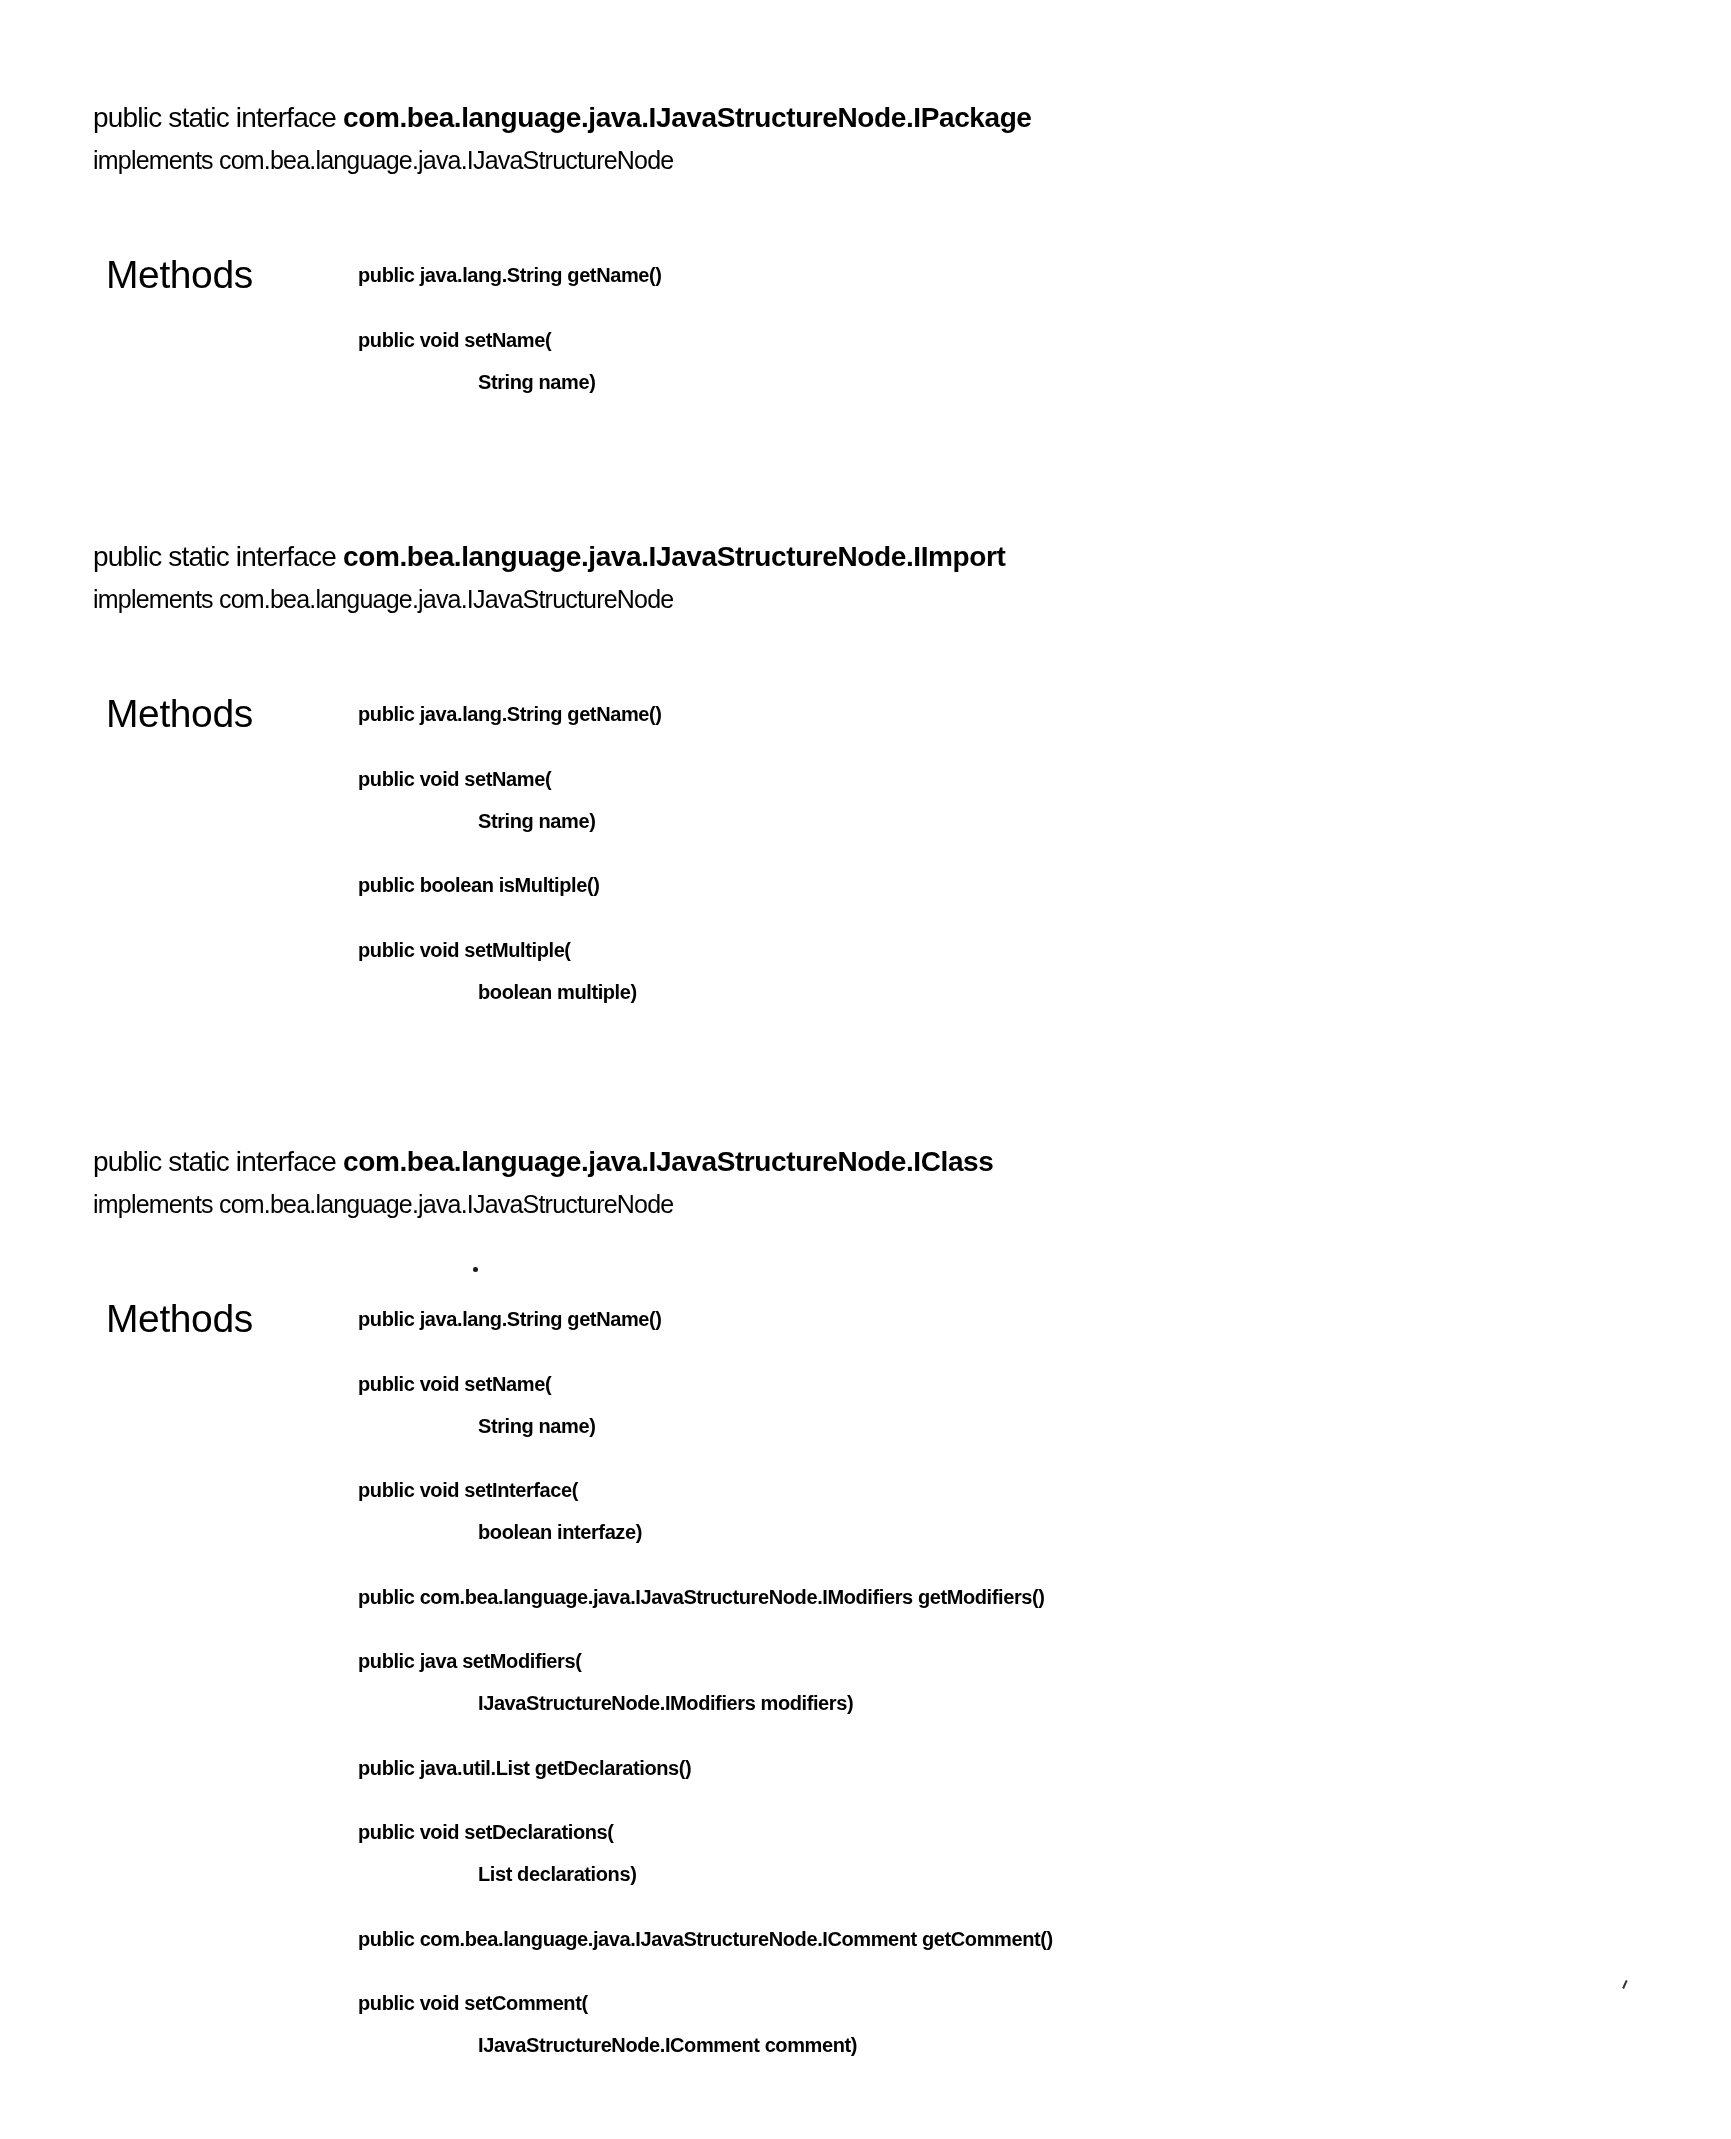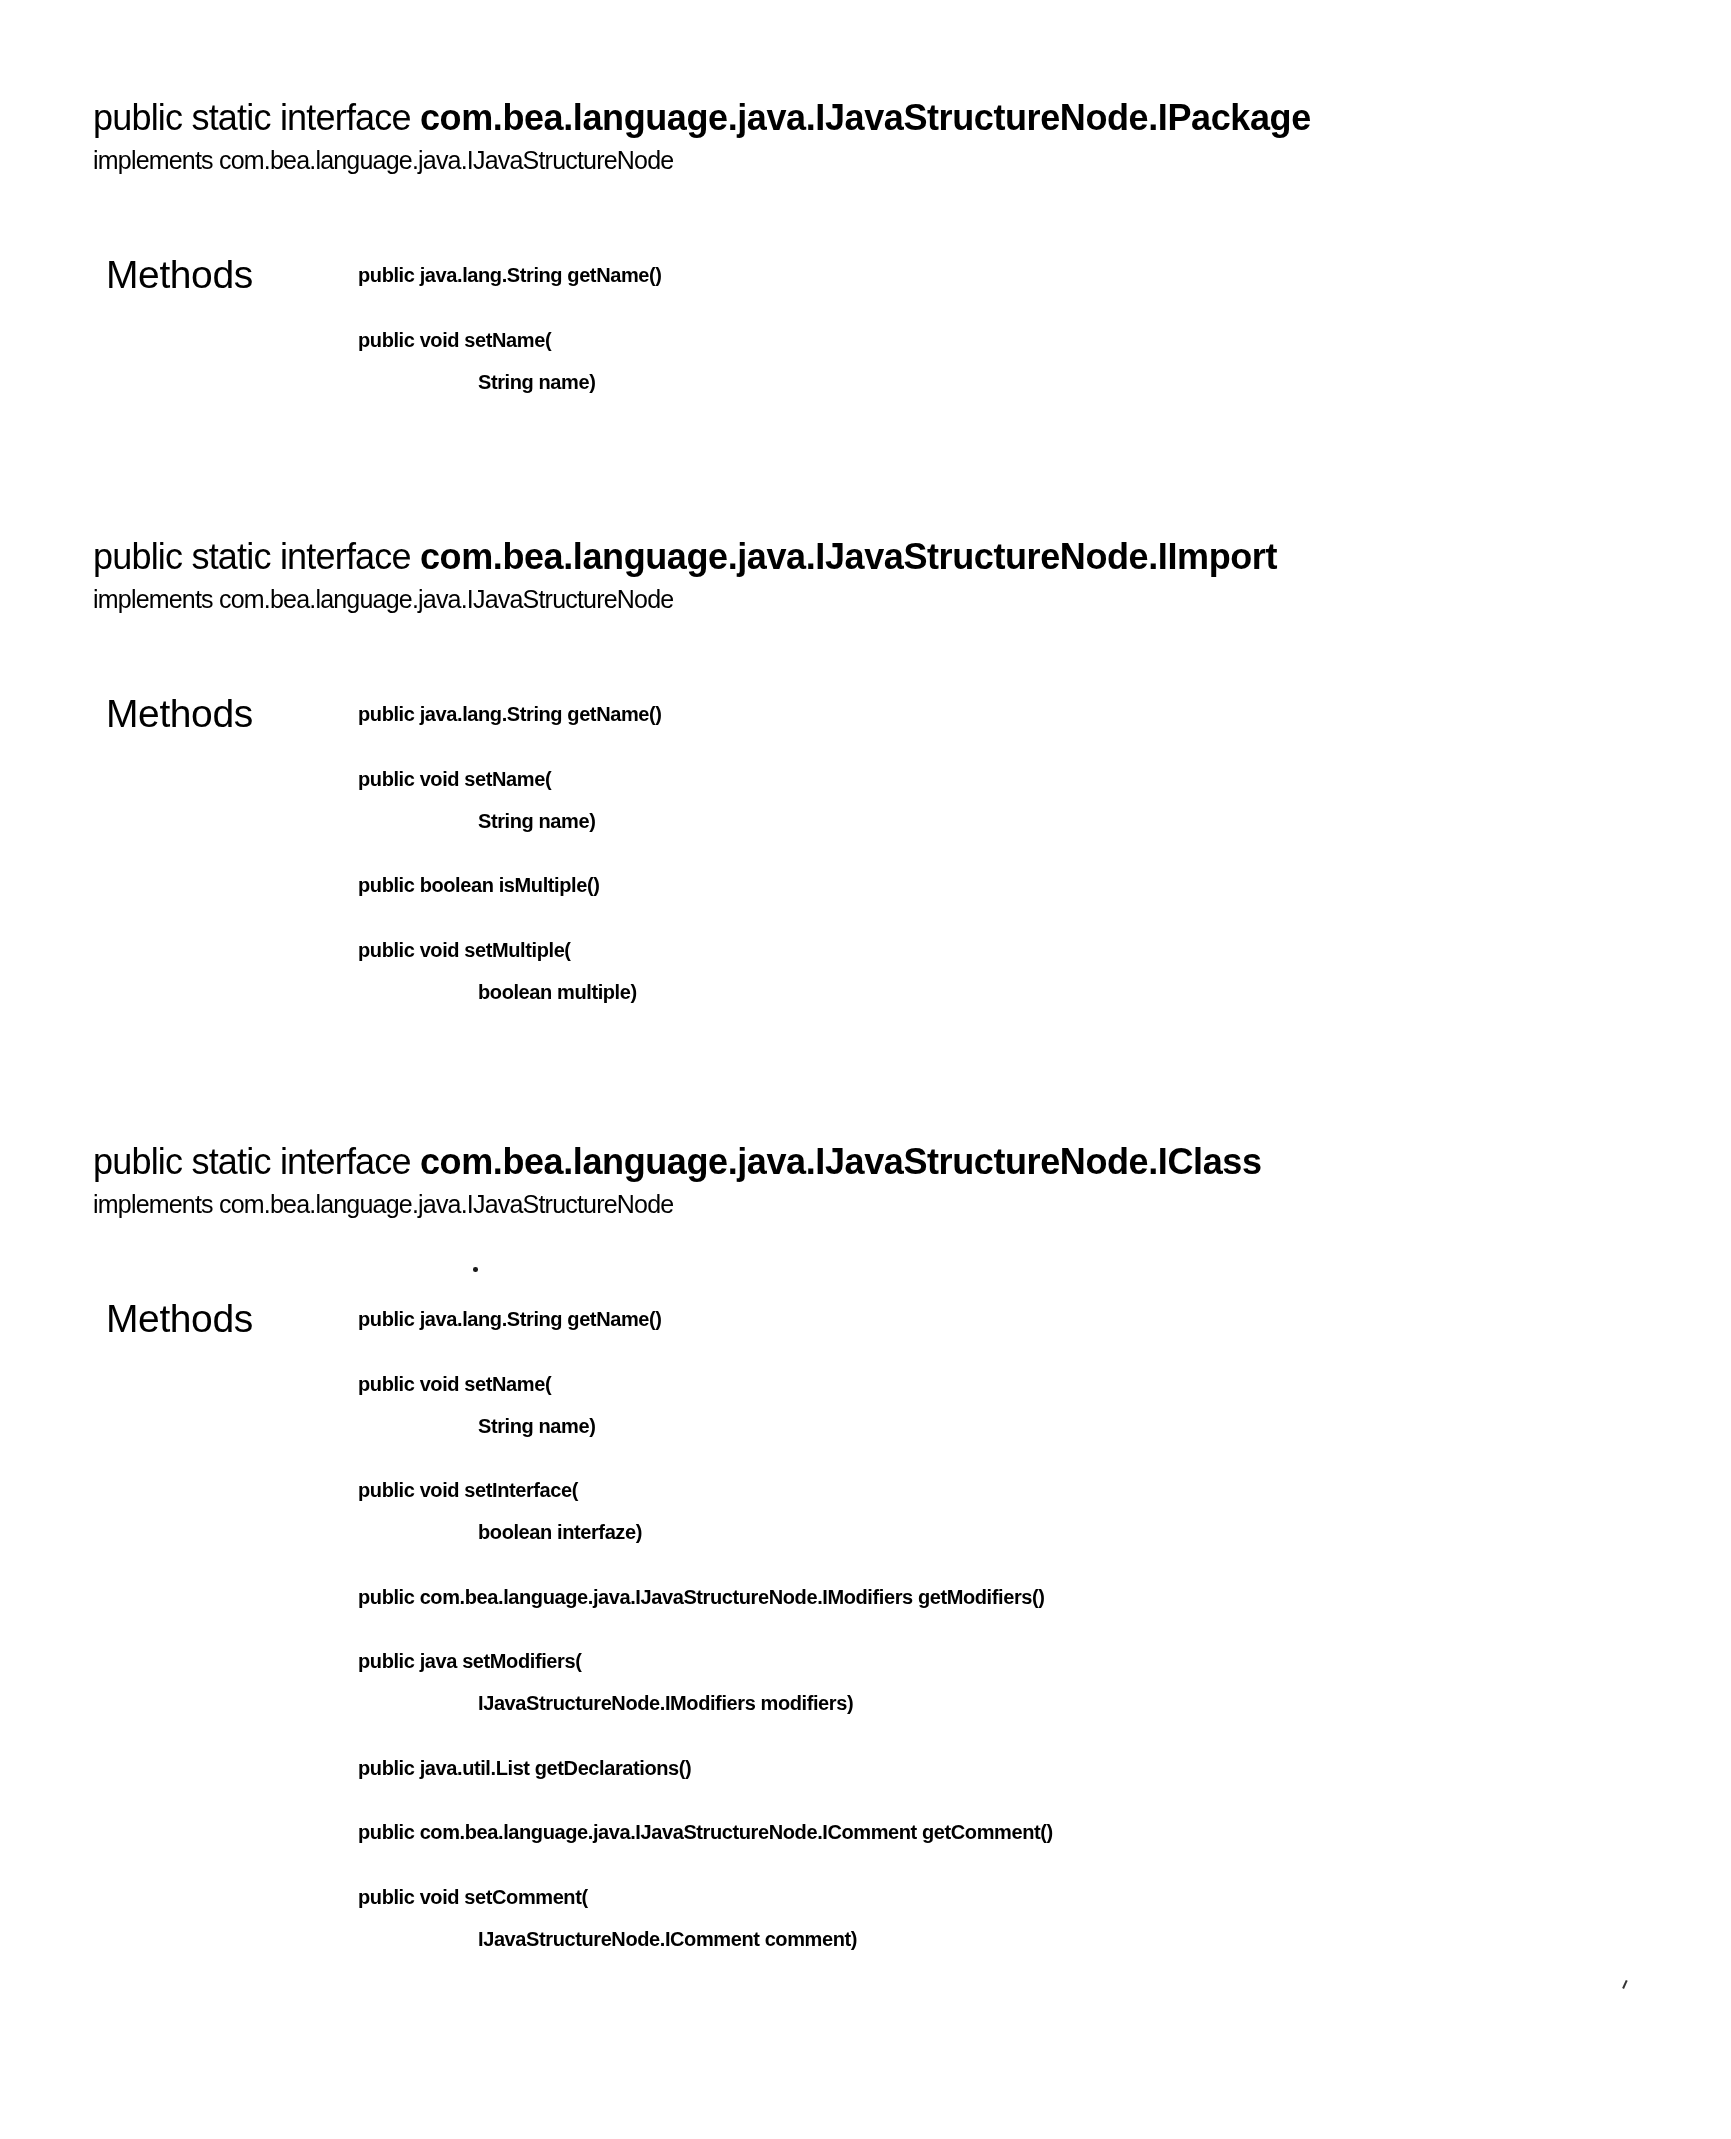--- a/index.html
+++ b/index.html
@@ -22,21 +22,21 @@
     position: absolute;
     left: 0;
     width: 1732px;
   }
   .section-1 { top: 96px; }
   .section-2 { top: 535px; }
   .section-3 { top: 1140px; }
 
   .iface-heading {
     margin-left: 93px;
-    font-size: 36px;
+    font-size: 28px;
     line-height: 43px;
     letter-spacing: -0.8px;
     font-weight: 400;
     color: #000000;
   }
   .iface-heading .decl-prefix { font-weight: 400; }
   .iface-heading .iface-name { font-weight: 700; letter-spacing: -0.4px; }
   .implements-line {
     margin-left: 93px;
     font-size: 25px;
@@ -172,20 +172,24 @@
           <div class="method-line">public com.bea.language.java.IJavaStructureNode.IModifiers getModifiers()</div>
         </div>
         <div class="method">
           <div class="method-line">public java setModifiers(</div>
           <div class="method-line method-param">IJavaStructureNode.IModifiers modifiers)</div>
         </div>
         <div class="method">
           <div class="method-line">public java.util.List getDeclarations()</div>
         </div>
         <div class="method">
+          <div class="method-line">public void setDeclarations(</div>
+          <div class="method-line method-param">List declarations)</div>
+        </div>
+        <div class="method">
           <div class="method-line">public com.bea.language.java.IJavaStructureNode.IComment getComment()</div>
         </div>
         <div class="method">
           <div class="method-line">public void setComment(</div>
           <div class="method-line method-param">IJavaStructureNode.IComment comment)</div>
         </div>
       </div>
     </div>
   </div>
 

